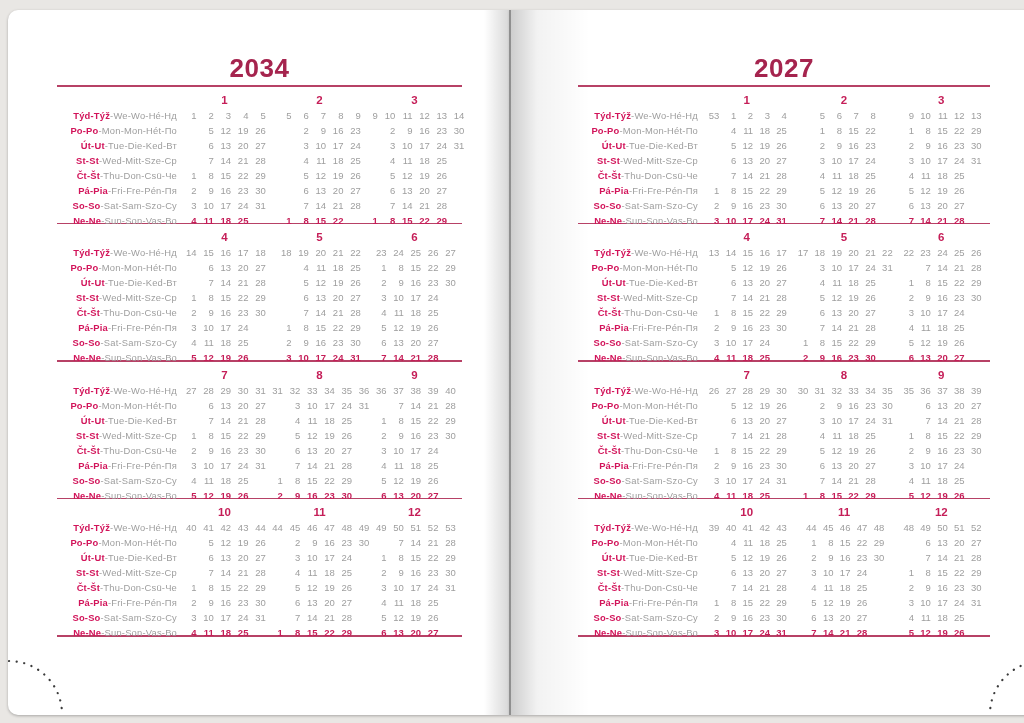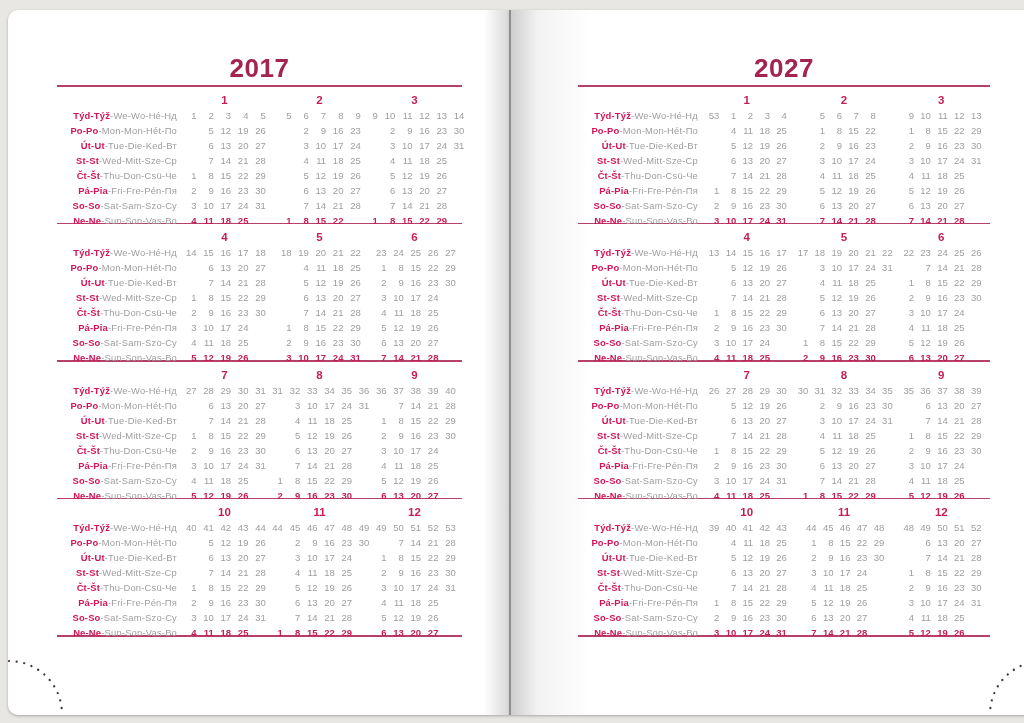--- a/index.html
+++ b/index.html
@@ -36,21 +36,21 @@
   .arc-left{left:0;}
   .arc-right{right:0;}
 </style>
 </head>
 <body>
 
 <div class="spread">
 
   <div class="page page-left">
     <div class="content">
-      <div class="year">2017</div>
+      <div class="year">2034</div>
       <div class="rule"></div>
       <div class="band-wrap">
           <div class="band">
             <div class="labels">
               <div class="mhead"></div>
               <div class="lrow"><span class="lred">Týd-Týž</span><span class="lgray">-We-Wo-Hé-Нд</span></div>
               <div class="lrow"><span class="lred">Po-Po</span><span class="lgray">-Mon-Mon-Hét-По</span></div>
               <div class="lrow"><span class="lred">Út-Ut</span><span class="lgray">-Tue-Die-Ked-Вт</span></div>
               <div class="lrow"><span class="lred">St-St</span><span class="lgray">-Wed-Mitt-Sze-Ср</span></div>
               <div class="lrow"><span class="lred">Čt-Št</span><span class="lgray">-Thu-Don-Csü-Че</span></div>

